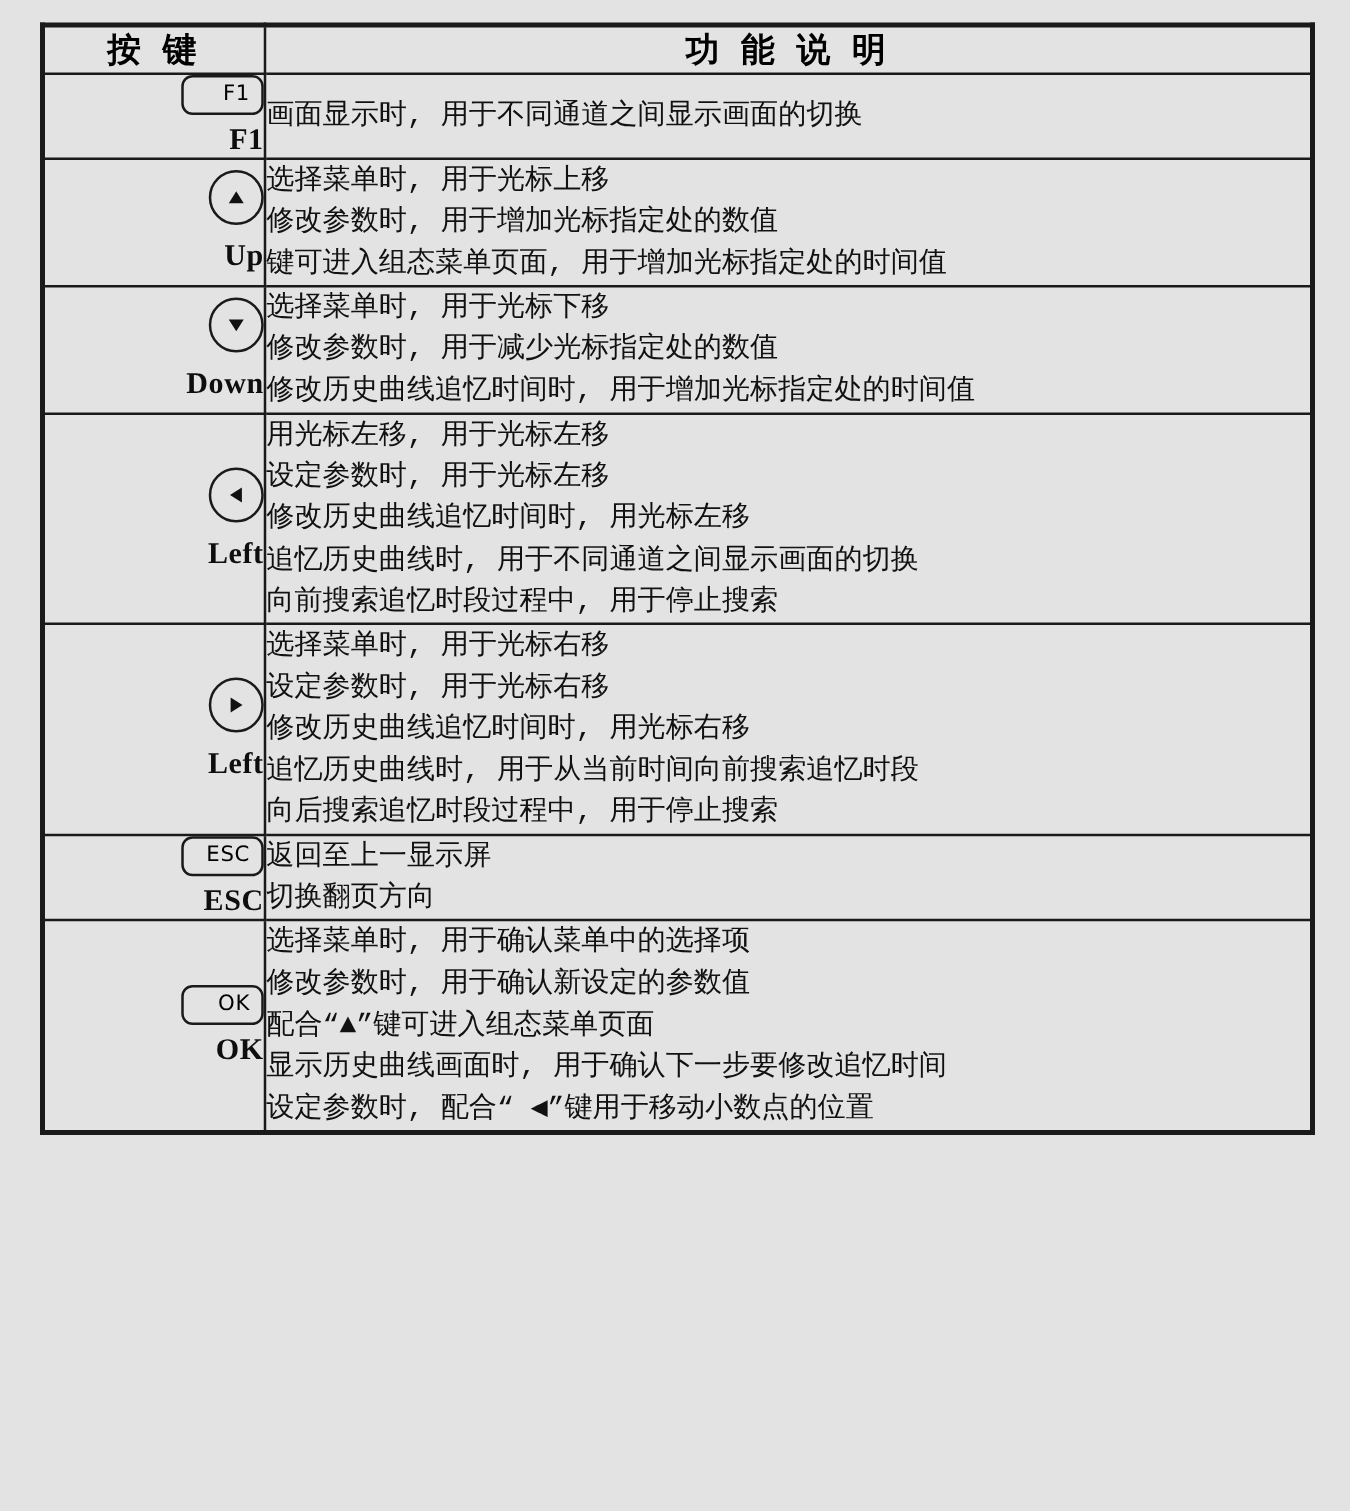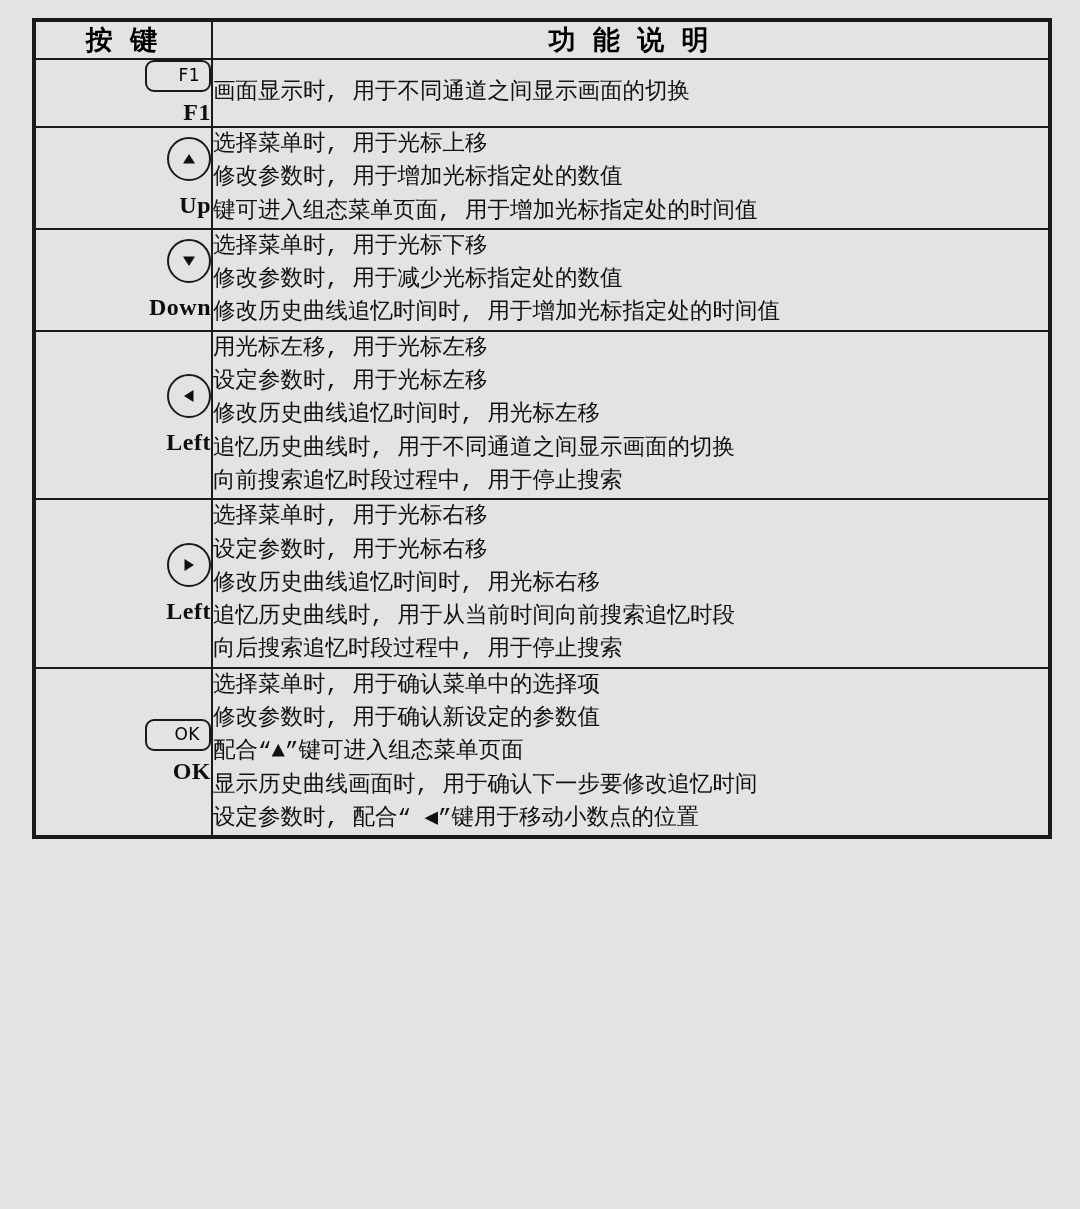--- a/index.html
+++ b/index.html
@@ -150,20 +150,27 @@
               </svg></span><span class="keylabel">Left</span></td>
           <td class="desccell">
             <div class="line">选择菜单时, 用于光标右移</div>
             <div class="line">设定参数时, 用于光标右移</div>
             <div class="line">修改历史曲线追忆时间时, 用光标右移</div>
             <div class="line">追忆历史曲线时, 用于从当前时间向前搜索追忆时段</div>
             <div class="line">向后搜索追忆时段过程中, 用于停止搜索</div>
           </td>
         </tr>
         <tr>
+          <td class="keycell"><span class="keybtn rect">ESC</span><span class="keylabel">ESC</span></td>
+          <td class="desccell">
+            <div class="line">返回至上一显示屏</div>
+            <div class="line">切换翻页方向</div>
+          </td>
+        </tr>
+        <tr>
           <td class="keycell"><span class="keybtn rect">OK</span><span class="keylabel">OK</span></td>
           <td class="desccell">
             <div class="line">选择菜单时, 用于确认菜单中的选择项</div>
             <div class="line">修改参数时, 用于确认新设定的参数值</div>
             <div class="line">配合“▲”键可进入组态菜单页面</div>
             <div class="line">显示历史曲线画面时, 用于确认下一步要修改追忆时间</div>
             <div class="line">设定参数时, 配合“ ◀”键用于移动小数点的位置</div>
           </td>
         </tr>
       </tbody>

